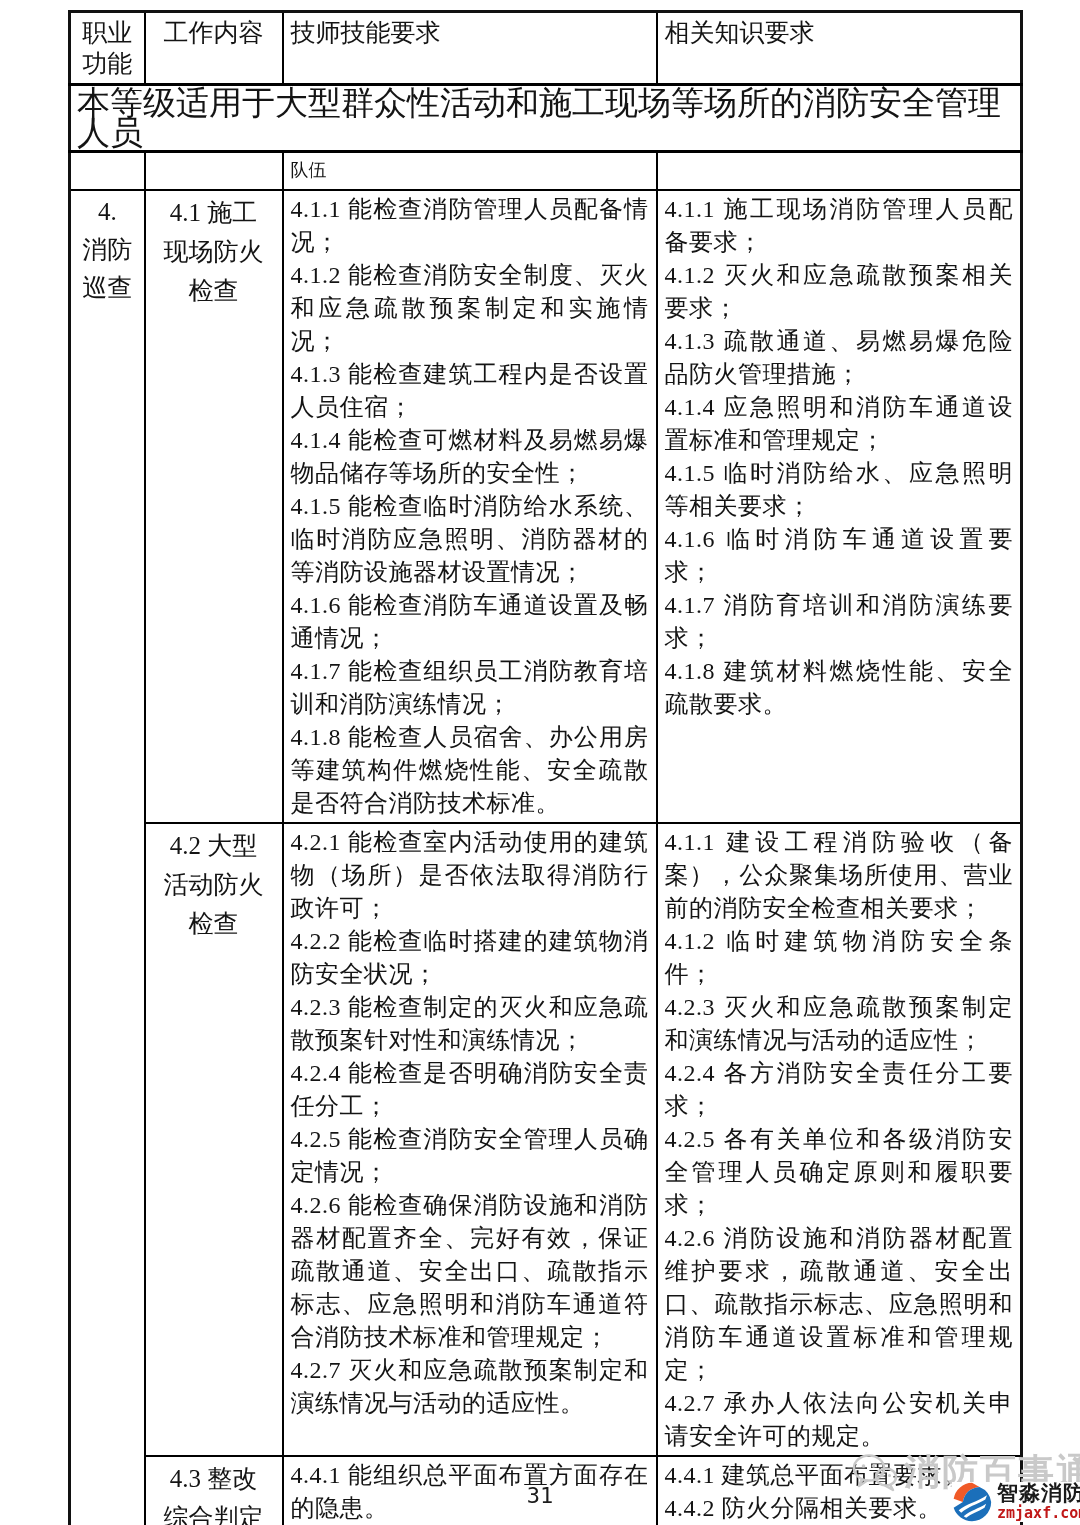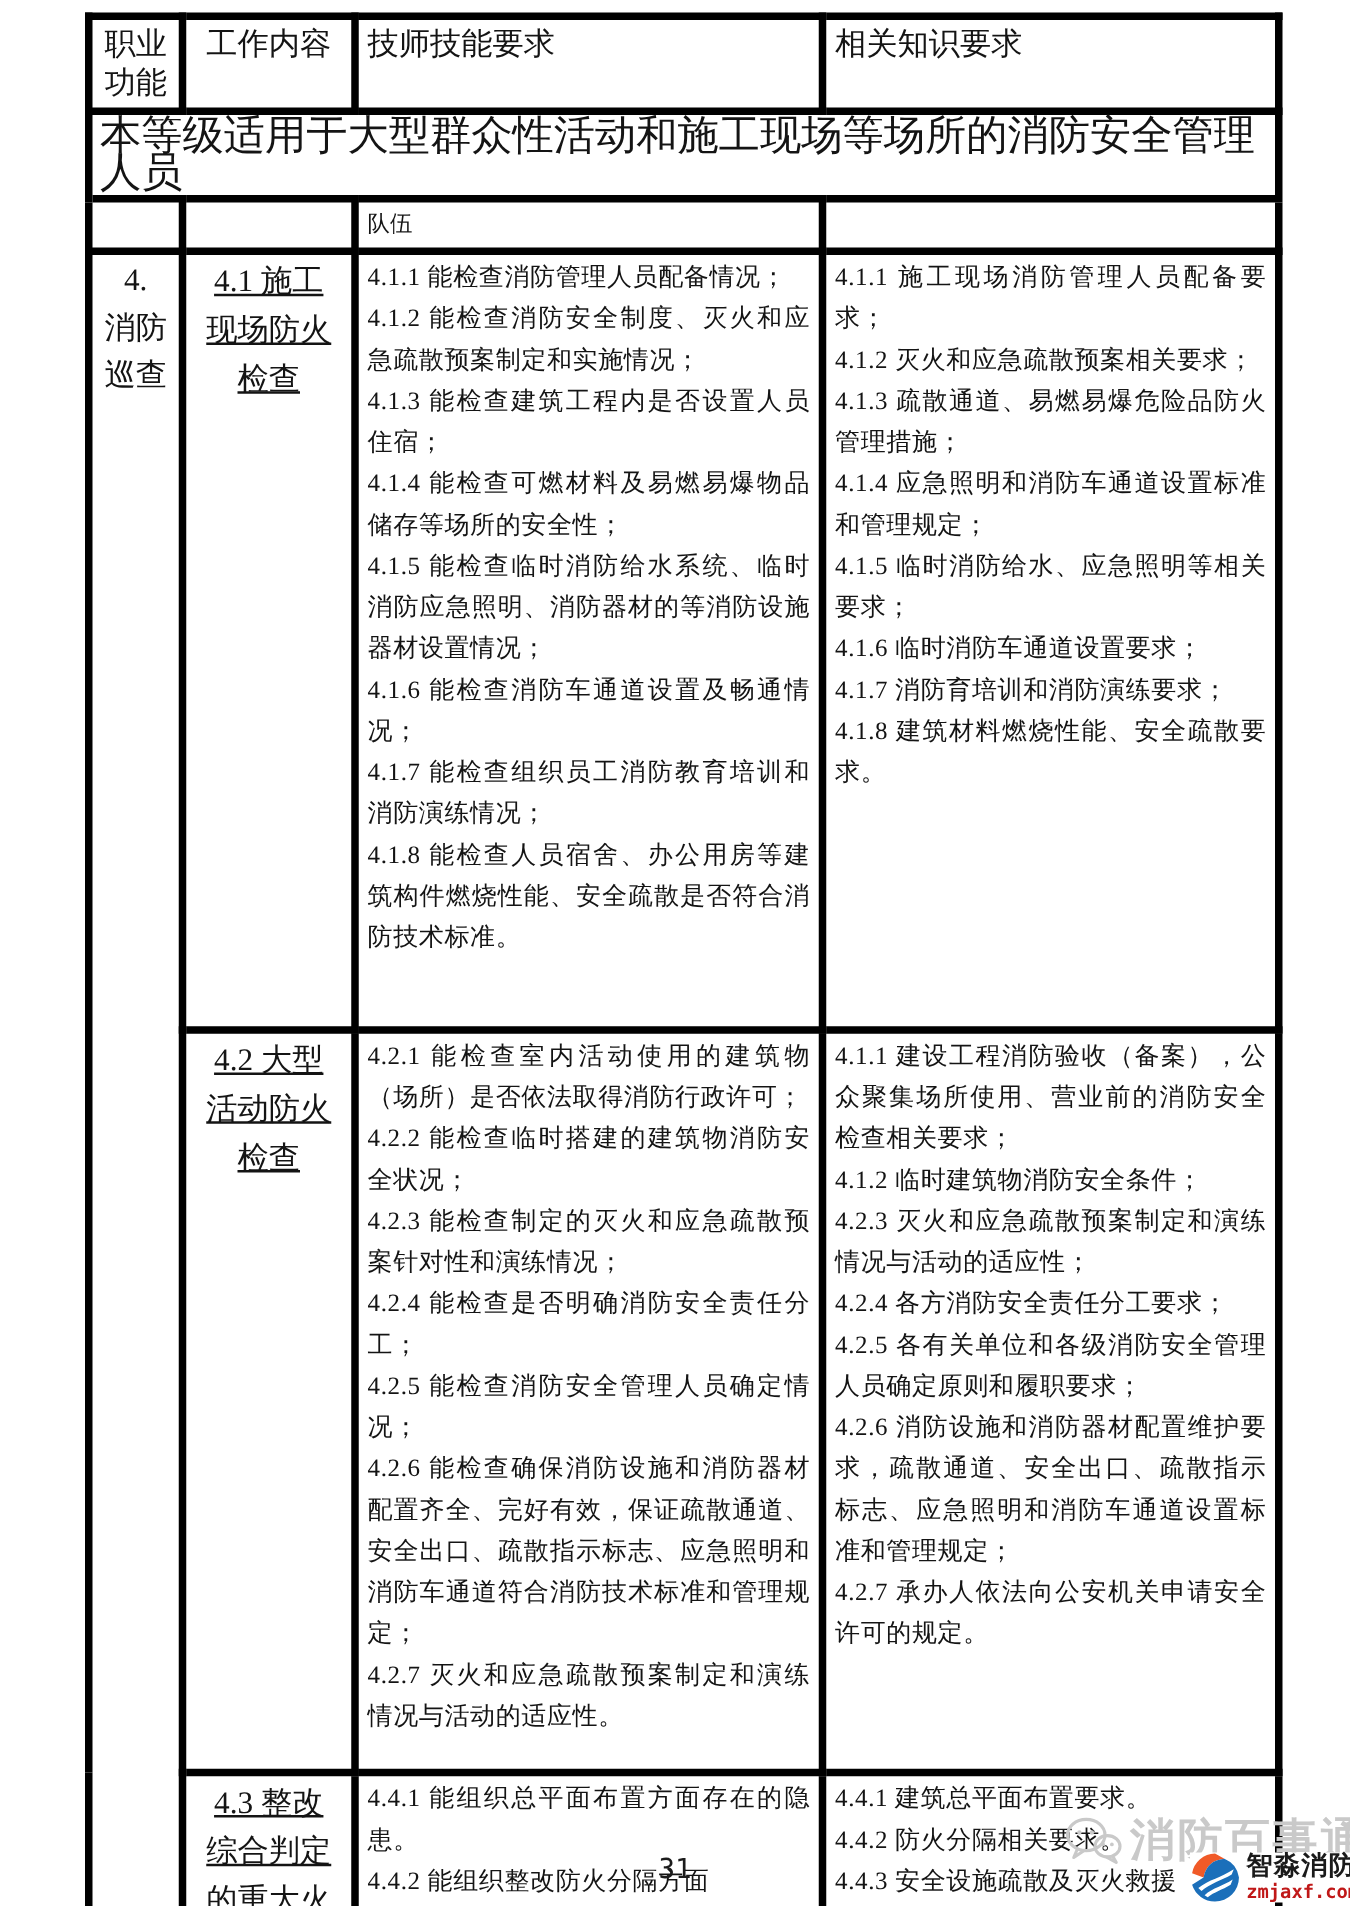--- a/index.html
+++ b/index.html
@@ -7,45 +7,45 @@
     width:1080px;height:1525px;position:relative;background:#ffffff;
     font-family:"Liberation Serif","DejaVu Serif",serif;color:#141414;
     overflow:hidden;
   }
   .doc-table{
     position:absolute;left:68px;top:10px;width:952px;
     border-collapse:collapse;table-layout:fixed;
     border:3px solid #111;
   }
   .doc-table td,.doc-table th{
-    border:6px solid #000000;
+    border:2px solid #000000;
     padding:2px 7px;
     vertical-align:top;
     font-weight:normal;
   }
   col.c1{width:75px;} col.c2{width:138px;} col.c3{width:374px;} col.c4{width:365px;}
   .header-row th{font-size:25px;line-height:31px;padding-top:4px;padding-bottom:4px;}
   .th-center{text-align:center;white-space:pre-line;vertical-align:middle;}
   .th-left{text-align:left;vertical-align:middle;}
   .scope-row td{
     border-top-width:3px;border-bottom-width:3px;
     font-size:33px;line-height:30px;padding:2px 6px;
   }
   .carryover-row td{font-size:18px;line-height:30px;height:32px;}
   .function-cell{
     text-align:center;vertical-align:middle;white-space:pre-line;
     font-size:25px;line-height:38px;
   }
   .work-cell{
     text-align:center;white-space:pre-line;
-    font-size:25px;line-height:39px;padding-top:5px;text-decoration:underline;
+    font-size:25px;line-height:39px;padding-top:5px;
   }
   .req-cell{padding:3px 6px 3px 8px;}
   .req-item{
-    font-size:20px;line-height:33px;text-align:justify;
+    font-size:24px;line-height:33px;text-align:justify;
     letter-spacing:0.5px;
   }
   .footer-pageno{
     position:absolute;left:0;right:0;top:1483px;text-align:center;
     font-size:22px;color:#1c1c1c;
     font-family:"DejaVu Sans Mono","Liberation Mono",monospace;
   }
   .watermark{
     position:absolute;left:852px;top:1448px;display:flex;align-items:center;gap:6px;
     color:#c9c9c9;font-size:36px;font-weight:bold;letter-spacing:2px;

